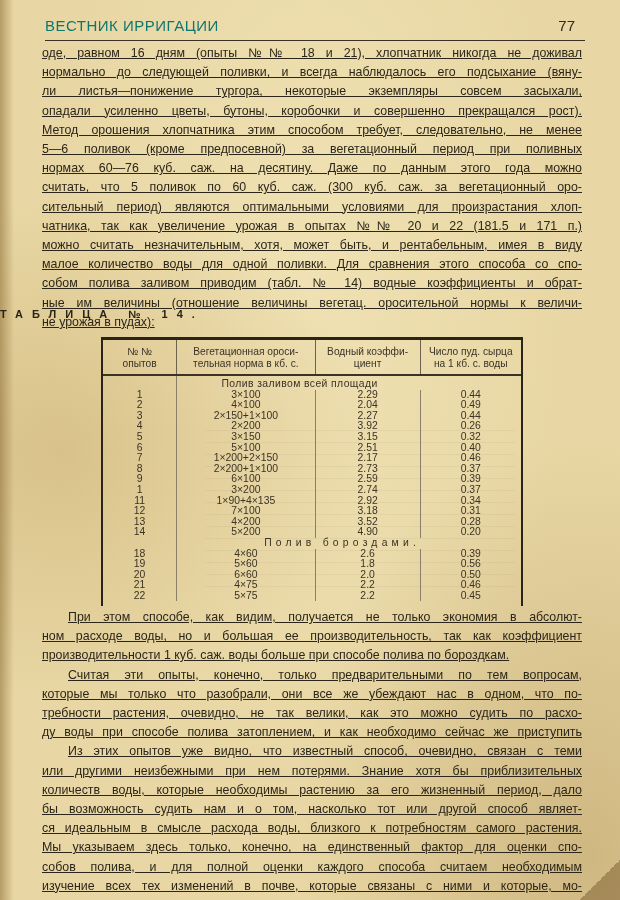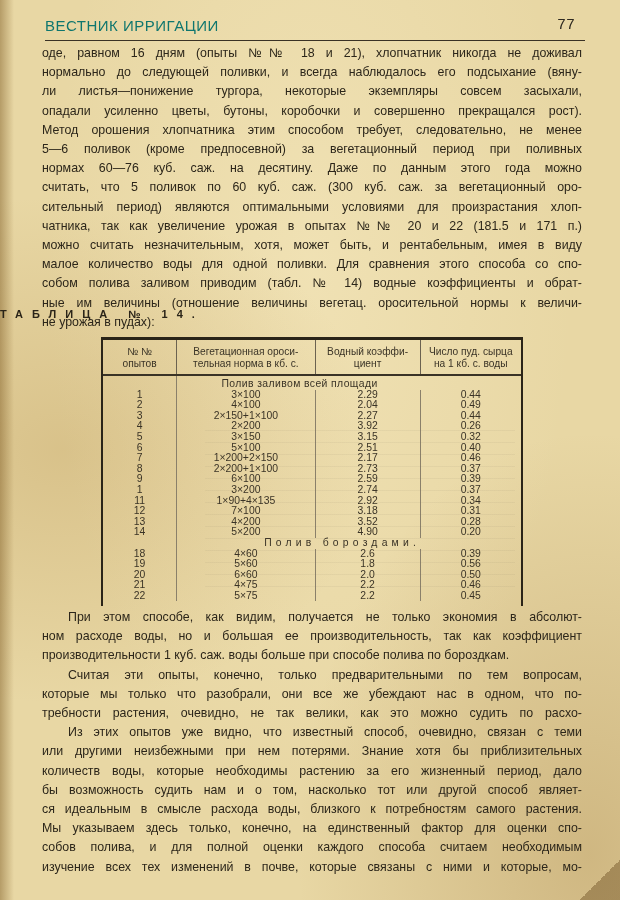--- a/index.html
+++ b/index.html
@@ -23,30 +23,30 @@
       position: absolute; left: 45px; top: 14px; width: 540px; height: 26px;
       border-bottom: 1.5px solid #3a3225;
     }
     .journal-title {
       position: absolute; left: 0; right: 0; top: 3px; 
       font-family: "Liberation Sans", "DejaVu Sans", sans-serif;
       font-size: 15px; letter-spacing: 0.5px; color: #0f766e;
     }
     .page-number {
       position: absolute; right: 10px; top: 3px;
-      font-family: Liberation Mono, monospace;
+      font-family: Liberation Sans, sans-serif;
       font-size: 15px; color: #2f2a20;
     }
     .text-block {
       position: absolute; left: 42px; width: 540px;
       font-family: "Liberation Sans", "DejaVu Sans", sans-serif;
       font-size: 12.4px; line-height: 19.2px; color: #2c261a;
       text-align: justify;
     }
-    .text-block .line { display: block; text-align: justify; text-align-last: justify; white-space: nowrap; }
+    .text-block .line { display: block; text-align: justify; text-align-last: justify; white-space: nowrap; text-decoration: underline; }
     .text-block .line.last { text-align-last: left; }
     .text-block .indent { padding-left: 26px; }
     #para1 { top: 44px; }
     #para2 { top: 608px; }
     .table-title {
       position: absolute; left: 0; width: 498px; top: 308px;
       font-family: "Liberation Sans", "DejaVu Sans", sans-serif;
       font-size: 11px; font-weight: bold; letter-spacing: 9px; color: #2a2418;
     }
     .table-wrap {
@@ -263,20 +263,21 @@
 
   <div class="bleed"></div>
 
   <div class="text-block" id="para2">
       <span class="line indent">При этом способе, как видим, получается не только экономия в абсолют-</span>
       <span class="line">ном расходе воды, но и большая ее производительность, так как коэффициент</span>
       <span class="line last">производительности 1 куб. саж. воды больше при способе полива по бороздкам.</span>
       <span class="line indent">Считая эти опыты, конечно, только предварительными по тем вопросам,</span>
       <span class="line">которые мы только что разобрали, они все же убеждают нас в одном, что по-</span>
       <span class="line">требности растения, очевидно, не так велики, как это можно судить по расхо-</span>
+      <span class="line">ду воды при способе полива затоплением, и как необходимо сейчас же приступить</span>
       <span class="line indent">Из этих опытов уже видно, что известный способ, очевидно, связан с теми</span>
       <span class="line">или другими неизбежными при нем потерями. Знание хотя бы приблизительных</span>
       <span class="line">количеств воды, которые необходимы растению за его жизненный период, дало</span>
       <span class="line">бы возможность судить нам и о том, насколько тот или другой способ являет-</span>
       <span class="line">ся идеальным в смысле расхода воды, близкого к потребностям самого растения.</span>
       <span class="line">Мы указываем здесь только, конечно, на единственный фактор для оценки спо-</span>
       <span class="line">собов полива, и для полной оценки каждого способа считаем необходимым</span>
       <span class="line">изучение всех тех изменений в почве, которые связаны с ними и которые, мо-</span>
     </div>
 

